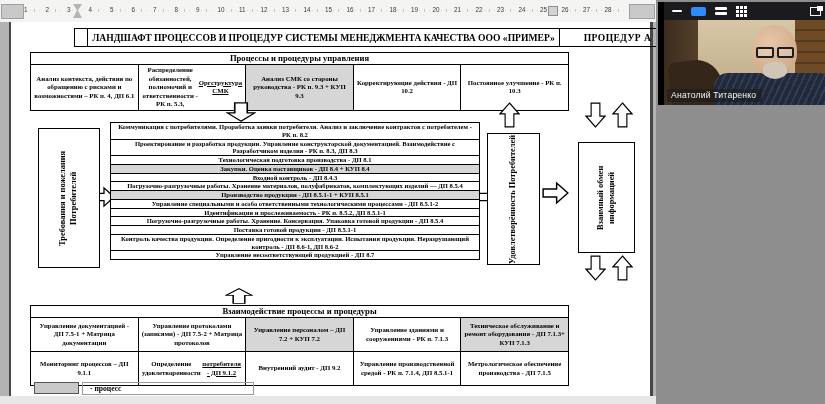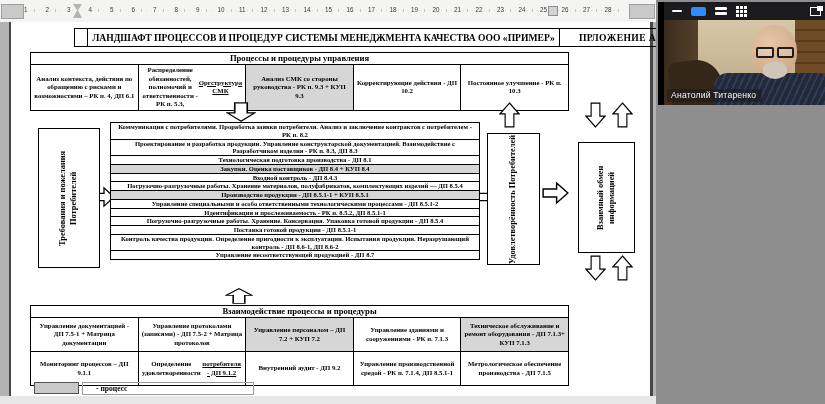--- a/index.html
+++ b/index.html
@@ -53,21 +53,21 @@
   .vbox span{writing-mode:vertical-rl;transform:rotate(180deg);font-weight:bold;font-size:8.4px;
              text-align:center;line-height:1.3;}
   .box-req{left:27px;top:106px;width:62px;height:140px;}
   .box-sat{left:476px;top:111px;width:53px;height:132px;}
   .box-exch{left:567px;top:120px;width:57px;height:111px;}
   .arrow{position:absolute;}
   .arrow svg{display:block;}
   .legend-swatch{position:absolute;left:23px;top:360px;width:45px;height:12px;background:#c9c9c9;
                  border:1px solid #555;}
   .legend-cell{position:absolute;left:71px;top:360px;width:172px;height:13px;border:1px solid #999;
-               font-size:7.6px;font-weight:bold;display:flex;align-items:center;padding-left:13px;}
+               font-size:7.6px;font-weight:bold;display:flex;align-items:center;padding-left:7px;}
   
   .cam-panel{position:absolute;left:656px;top:0;width:169px;height:404px;background:#8e8e8e;}
   .cam-window{position:absolute;left:2px;top:2px;width:167px;height:103px;background:#000;
               font-family:"Liberation Sans",sans-serif;padding-left:6px;}
   .cam-bar{height:18px;background:#1b1b1d;display:flex;align-items:center;gap:9px;padding:0 8px;}
   .i-min{width:10px;height:2px;background:#fff;border-radius:1px;}
   .i-blue{width:15px;height:9px;background:#2d8cff;border-radius:2px;}
   .i-spk{display:flex;flex-direction:column;gap:2px;}
   .i-spk i{width:12px;height:3px;background:#fff;border-radius:1px;}
   .i-gal{display:grid;grid-template-columns:repeat(3,3px);grid-gap:1px;}
@@ -225,21 +225,21 @@
   <div class="doc-bg"></div>
   <div class="bottom-strip"></div>
 
   <div class="page">
 
     <div class="title-row">
       <div class="title-main">
         <div class="title-cursor"></div>
         <div class="title-text">ЛАНДШАФТ ПРОЦЕССОВ И ПРОЦЕДУР СИСТЕМЫ МЕНЕДЖМЕНТА КАЧЕСТВА ООО «ПРИМЕР»</div>
       </div>
-      <div class="title-right">ПРЛОЖЕНИЕ А</div>
+      <div class="title-right">ПРОЦЕДУР А</div>
     </div>
 
     <div class="tbl" style="top:30px;">
       <div class="tbl-header">Процессы и процедуры управления</div>
       <div class="cells-row" id="mgmt-cells">
           <div class="m-cell">Анализ контекста, действия по обращению с рисками и возможностями – РК п. 4, ДП 6.1</div>
           <div class="m-cell">Распределение обязанностей, полномочий и ответственности - РК п. 5.3, <u>Оргструктура СМК</u></div>
           <div class="m-cell shaded">Анализ СМК со стороны руководства - РК п. 9.3 + КУП 9.3</div>
           <div class="m-cell">Корректирующие действия - ДП 10.2</div>
           <div class="m-cell">Постоянное улучшение - РК п. 10.3</div>

